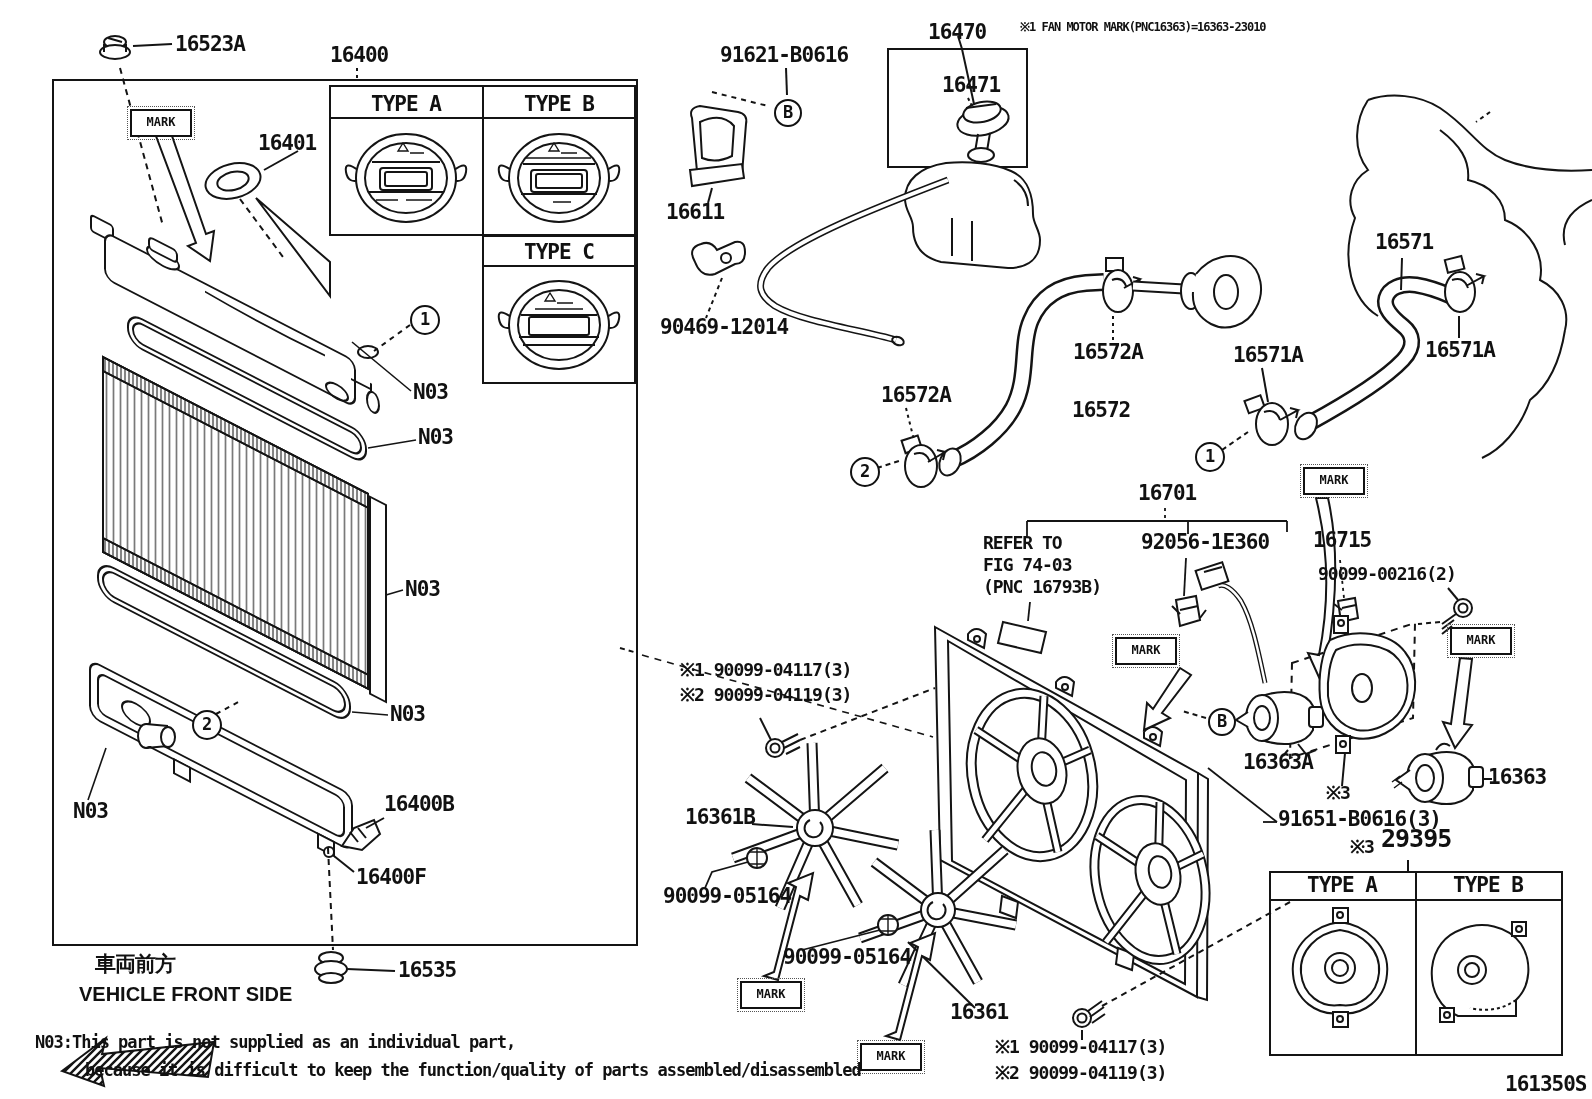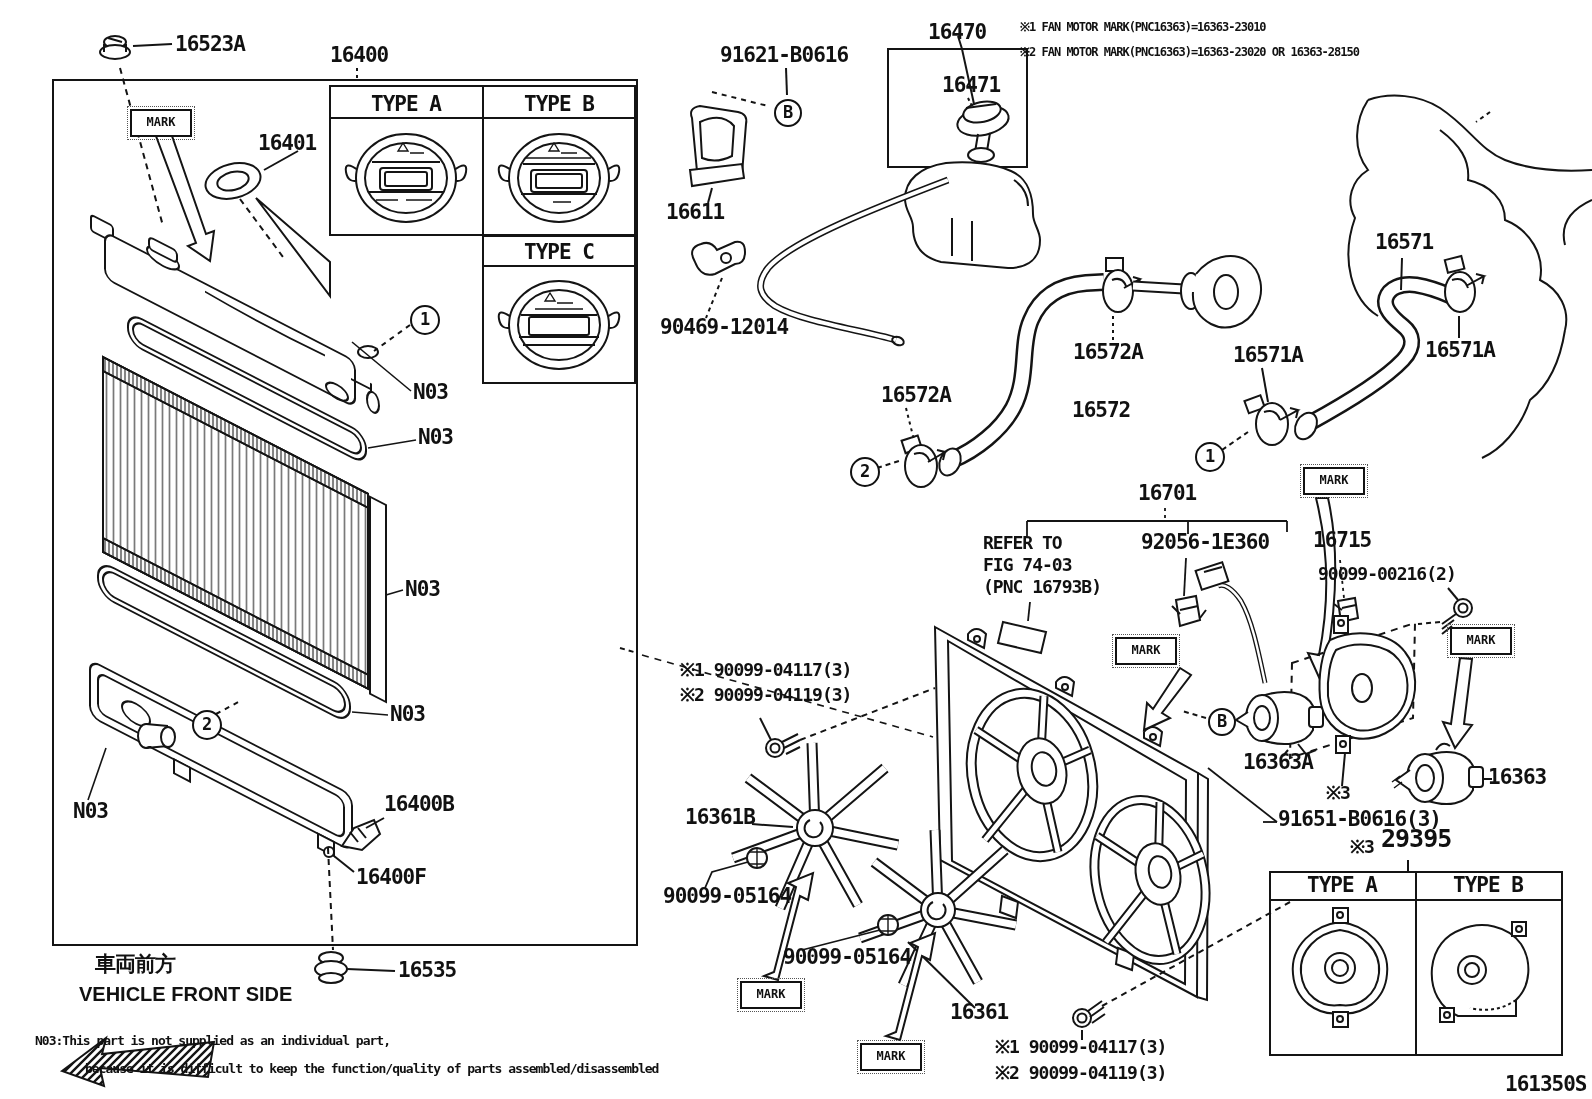--- a/index.html
+++ b/index.html
@@ -3,21 +3,21 @@
 <meta charset="utf-8">
 <style>
   html,body{margin:0;padding:0;background:#e8e8e8;}
   .stage{position:relative;width:1592px;height:1099px;background:#ffffff;overflow:hidden;
          font-family:"DejaVu Sans Mono",monospace;color:#111;}
   svg{position:absolute;left:0;top:0;}
   .lbl{position:absolute;font-family:"DejaVu Sans Mono",monospace;font-weight:bold;
        font-size:21px;letter-spacing:-1px;color:#111;white-space:pre;line-height:1.05;}
   .sm{font-size:12px;letter-spacing:-1px;}
   .md{font-size:18px;text-align:center;}
-  .note{font-size:13px;font-weight:bold;}
+  .note{font-size:17px;font-weight:bold;}
   .big{font-size:25px;}
   .jp{font-size:21px;font-family:"DejaVu Sans",sans-serif;}
   .sans{font-family:"Liberation Sans",sans-serif;font-size:20px;letter-spacing:0;}
   .balloon{position:absolute;width:26px;height:26px;border:2px solid #111;border-radius:50%;
        background:#fff;text-align:center;line-height:25px;font-size:17px;font-weight:bold;}
   .balloon.sm2{width:24px;height:24px;line-height:23px;}
   .markbox{position:absolute;width:58px;height:24px;border:2px solid #111;outline:1px dotted #555;
        outline-offset:2px;background:#fff;text-align:center;line-height:23px;
        font-size:12px;font-weight:bold;letter-spacing:0;}
 </style>
@@ -492,21 +492,20 @@
 <div class="lbl" style="left:356px;top:866px">16400F</div>
 <div class="lbl" style="left:398px;top:959px">16535</div>
 
 <div class="lbl" style="left:720px;top:44px">91621-B0616</div>
 <div class="lbl" style="left:666px;top:201px">16611</div>
 <div class="lbl" style="left:660px;top:316px">90469-12014</div>
 <div class="lbl" style="left:928px;top:21px">16470</div>
 <div class="lbl" style="left:942px;top:74px">16471</div>
 
 <div class="lbl sm" style="left:1020px;top:21px">※1 FAN MOTOR MARK(PNC16363)=16363-23010</div>
-<div class="lbl sm" style="left:1020px;top:46px">※2 FAN MOTOR MARK(PNC16363)=16363-23020 OR 16363-28150</div>
 
 <div class="lbl" style="left:1375px;top:231px">16571</div>
 <div class="lbl" style="left:1073px;top:341px">16572A</div>
 <div class="lbl" style="left:1233px;top:344px">16571A</div>
 <div class="lbl" style="left:1425px;top:339px">16571A</div>
 <div class="lbl" style="left:881px;top:384px">16572A</div>
 <div class="lbl" style="left:1072px;top:399px">16572</div>
 <div class="lbl" style="left:1138px;top:482px">16701</div>
 
 <div class="markbox" style="left:1303px;top:467px">MARK</div>

